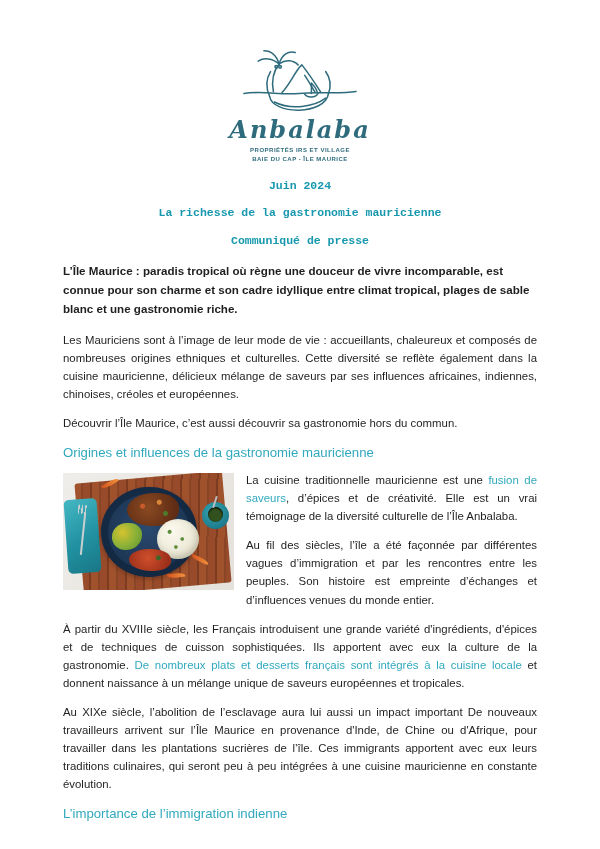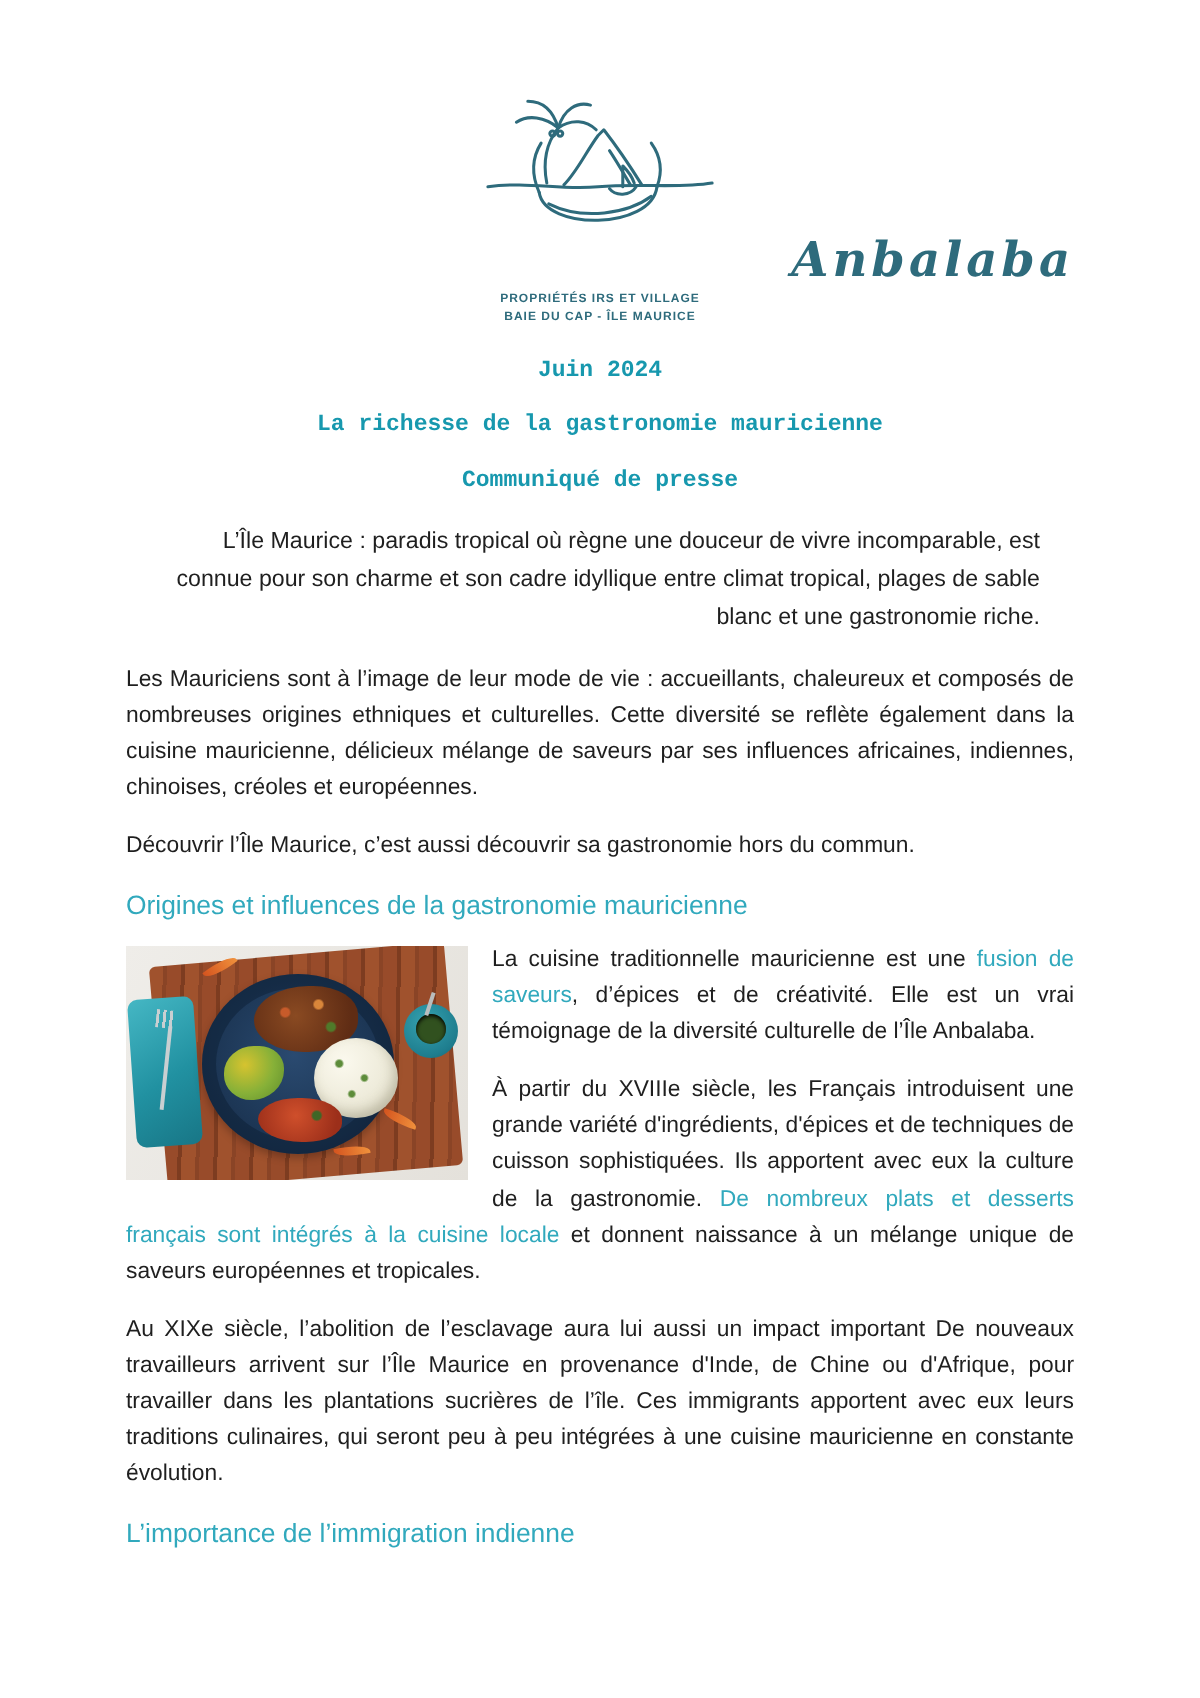--- a/index.html
+++ b/index.html
@@ -13,27 +13,27 @@
   .page{
     width:600px;height:849px;padding:44px 63px 0;
     font-family:"Liberation Sans","DejaVu Sans",sans-serif;
     color:var(--text);overflow:hidden;position:relative;background:#fff;
   }
   
   .logo-block{text-align:center;margin-bottom:14px;}
   .logo-svg{display:block;margin:0 auto;}
   .brand{
     font-family:"DejaVu Serif",serif;font-style:italic;font-weight:700;
-    font-size:24px;line-height:1;color:var(--logo);letter-spacing:2px;margin-top:-2px;text-align:right;
+    font-size:24px;line-height:1;color:var(--logo);letter-spacing:2px;margin-top:-2px;
   }
   .tagline{font-size:6px;font-weight:700;color:var(--logo);letter-spacing:.5px;line-height:1.55;margin-top:4px;}
   
   .center-teal{text-align:center;color:var(--accent);font-weight:700;font-size:11.5px;line-height:1.2;margin:0 0 14px;font-family:Liberation Mono, monospace;}
   
-  .intro{font-weight:400;text-align:right;font-size:11.6px;line-height:1.62;margin:2px 17px 13px;}
+  .intro{font-weight:700;text-align:left;font-size:11.6px;line-height:1.62;margin:2px 0 13px;}
   
   .body-p{text-align:justify;font-size:11.4px;line-height:1.58;margin:0 0 11px;}
   .section-h{color:var(--accent-light);font-size:13.2px;font-weight:400;margin:13px 0 11px;clear:both;}
   .hl{color:var(--accent-light);}
   
   .photo{position:relative;float:left;width:171px;height:117px;margin:2px 12px 4px 0;
          background:linear-gradient(120deg,#efede9,#e4e1db);overflow:hidden;}
   .photo div{position:absolute;}
   .board{left:16px;top:4px;width:148px;height:112px;transform:rotate(-5deg);border-radius:3px;
          background:repeating-linear-gradient(96deg,#a0522d 0 7px,#8a4426 7px 9px,#984b2a 9px 16px,#7d3c20 16px 18px);}
@@ -127,20 +127,21 @@
       <div class="salad"></div>
       <div class="tomato"></div>
       <div class="jar"></div>
       <div class="jar-inner"></div>
       <div class="spoon"></div>
       <div class="flower f1"></div>
       <div class="flower f2"></div>
       <div class="flower f3"></div>
     </div>
     <p class="body-p"><span>La cuisine traditionnelle mauricienne est une </span><span class="hl">fusion de saveurs</span><span>, d’épices et de créativité. Elle est un vrai témoignage de la diversité culturelle de l’Île Anbalaba.</span></p>
+    <p class="body-p">Au fil des siècles, l’île a été façonnée par différentes vagues d’immigration et par les rencontres entre les peuples. Son histoire est empreinte d’échanges et d’influences venues du monde entier.</p>
   </div>
 
   <p class="body-p"><span>À partir du XVIIIe siècle, les Français introduisent une grande variété d'ingrédients, d'épices et de techniques de cuisson sophistiquées. Ils apportent avec eux la culture de la gastronomie. </span><span class="hl">De nombreux plats et desserts français sont intégrés à la cuisine locale</span><span> et donnent naissance à un mélange unique de saveurs européennes et tropicales.</span></p>
   <p class="body-p">Au XIXe siècle, l’abolition de l’esclavage aura lui aussi un impact important De nouveaux travailleurs arrivent sur l’Île Maurice en provenance d'Inde, de Chine ou d'Afrique, pour travailler dans les plantations sucrières de l’île. Ces immigrants apportent avec eux leurs traditions culinaires, qui seront peu à peu intégrées à une cuisine mauricienne en constante évolution.</p>
 
   <h2 class="section-h">L’importance de l’immigration indienne</h2>
 
 </div>
 
 </body></html>

